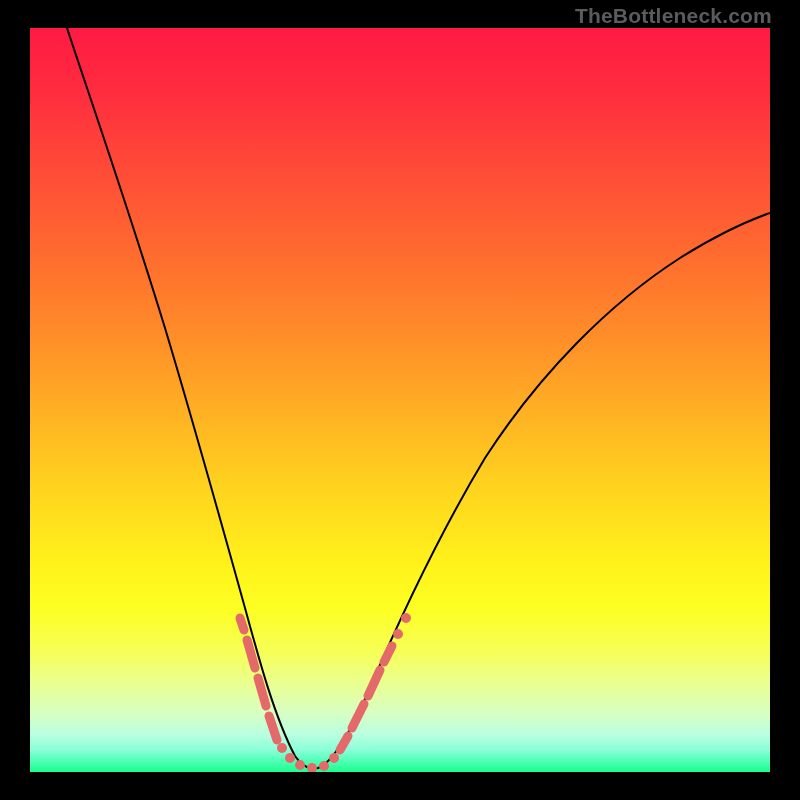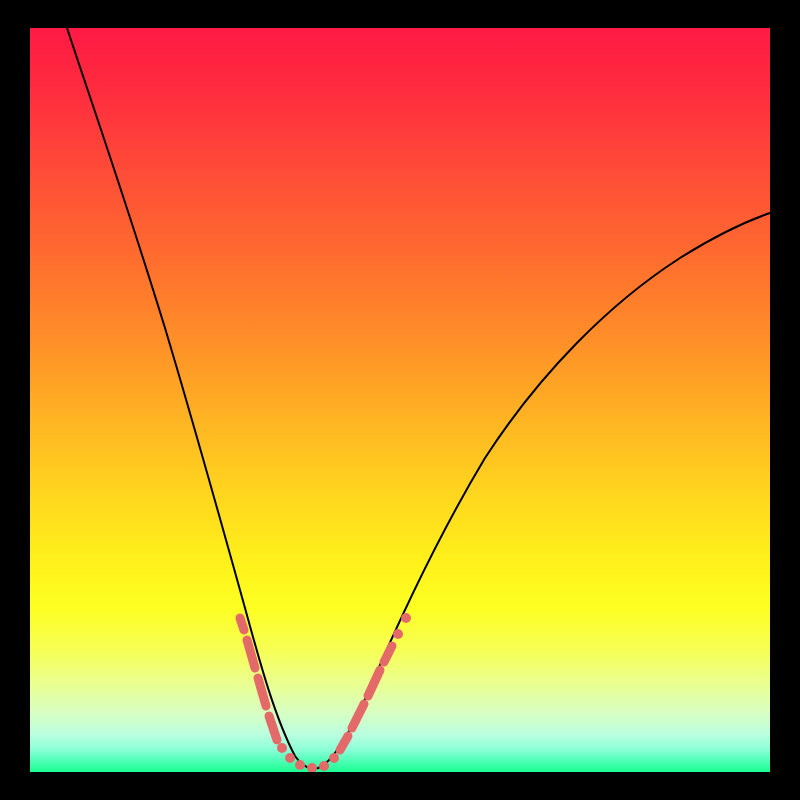--- a/index.html
+++ b/index.html
@@ -73,20 +73,21 @@
     fill: none;
     stroke: #e46a6a;
     stroke-width: 9;
     stroke-linecap: round;
   }
 </style>
 </head>
 <body>
 
 <div class="frame">
+  <div class="watermark">TheBottleneck.com</div>
   <div class="plot-area">
     <svg class="curve" viewBox="0 0 740 744" preserveAspectRatio="none">
       <path class="line" d="M 37 0
            C 60 70, 95 170, 135 300
            C 165 400, 190 490, 215 580
            C 230 635, 245 690, 265 728
            C 272 738, 280 742, 288 740
            C 300 736, 318 710, 340 660
            C 370 590, 410 505, 455 430
            C 510 345, 580 275, 650 230

